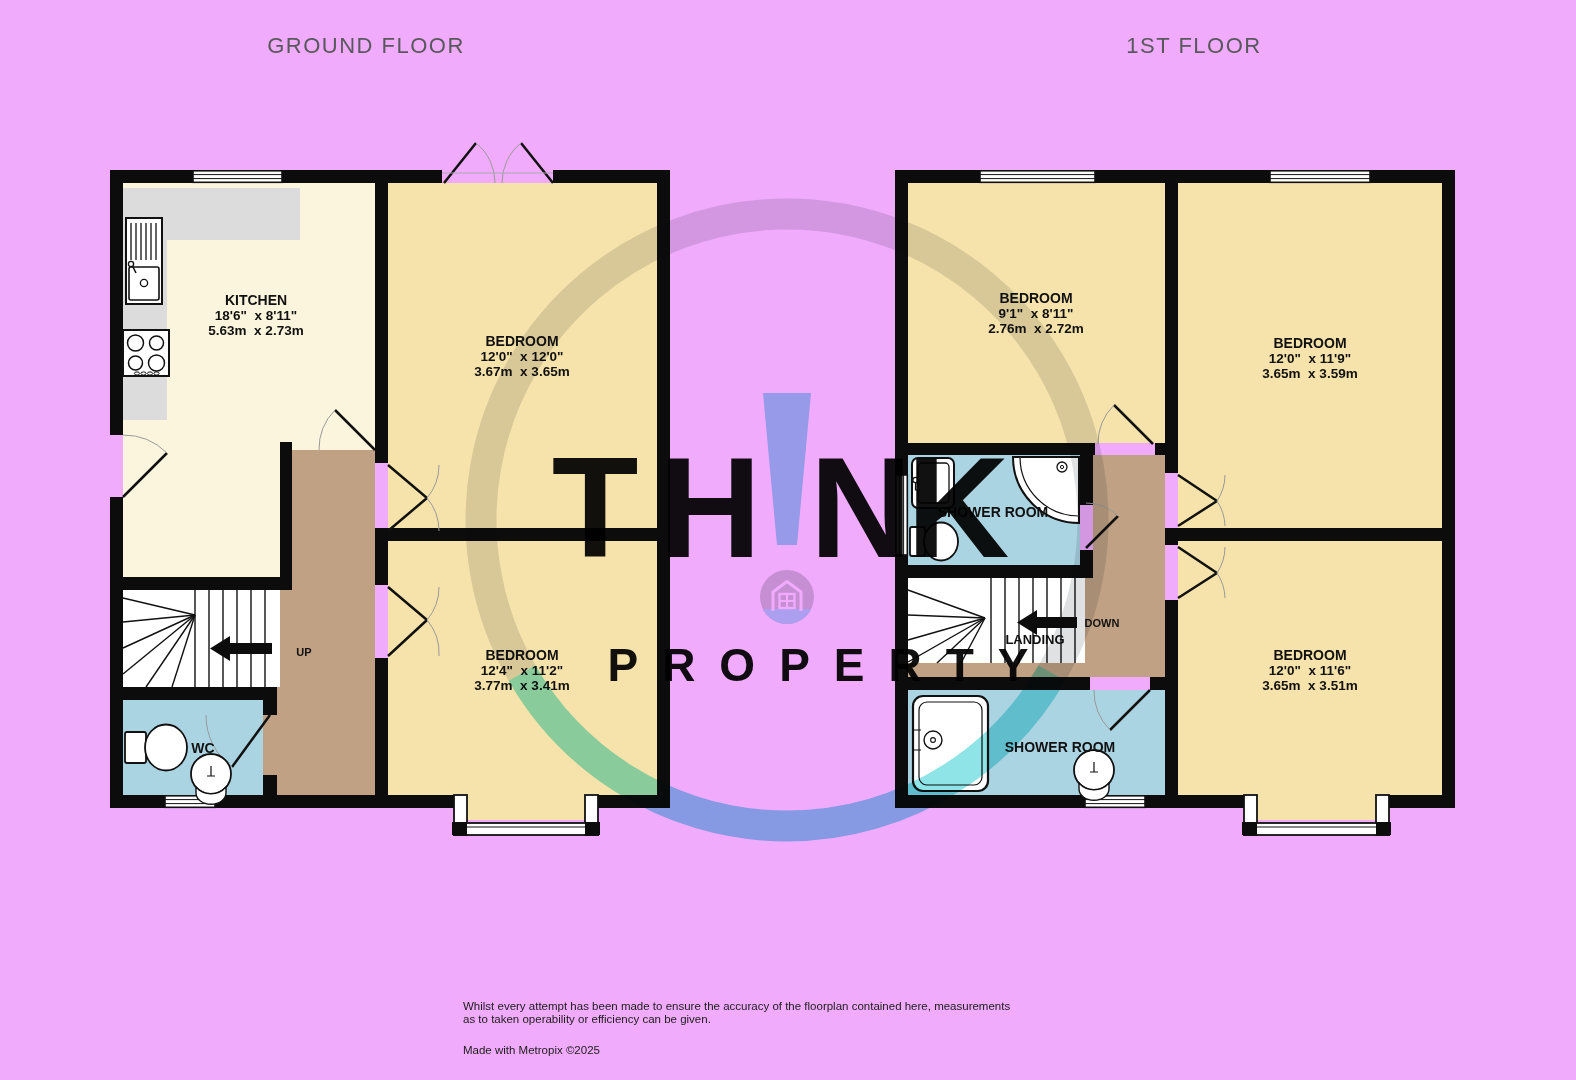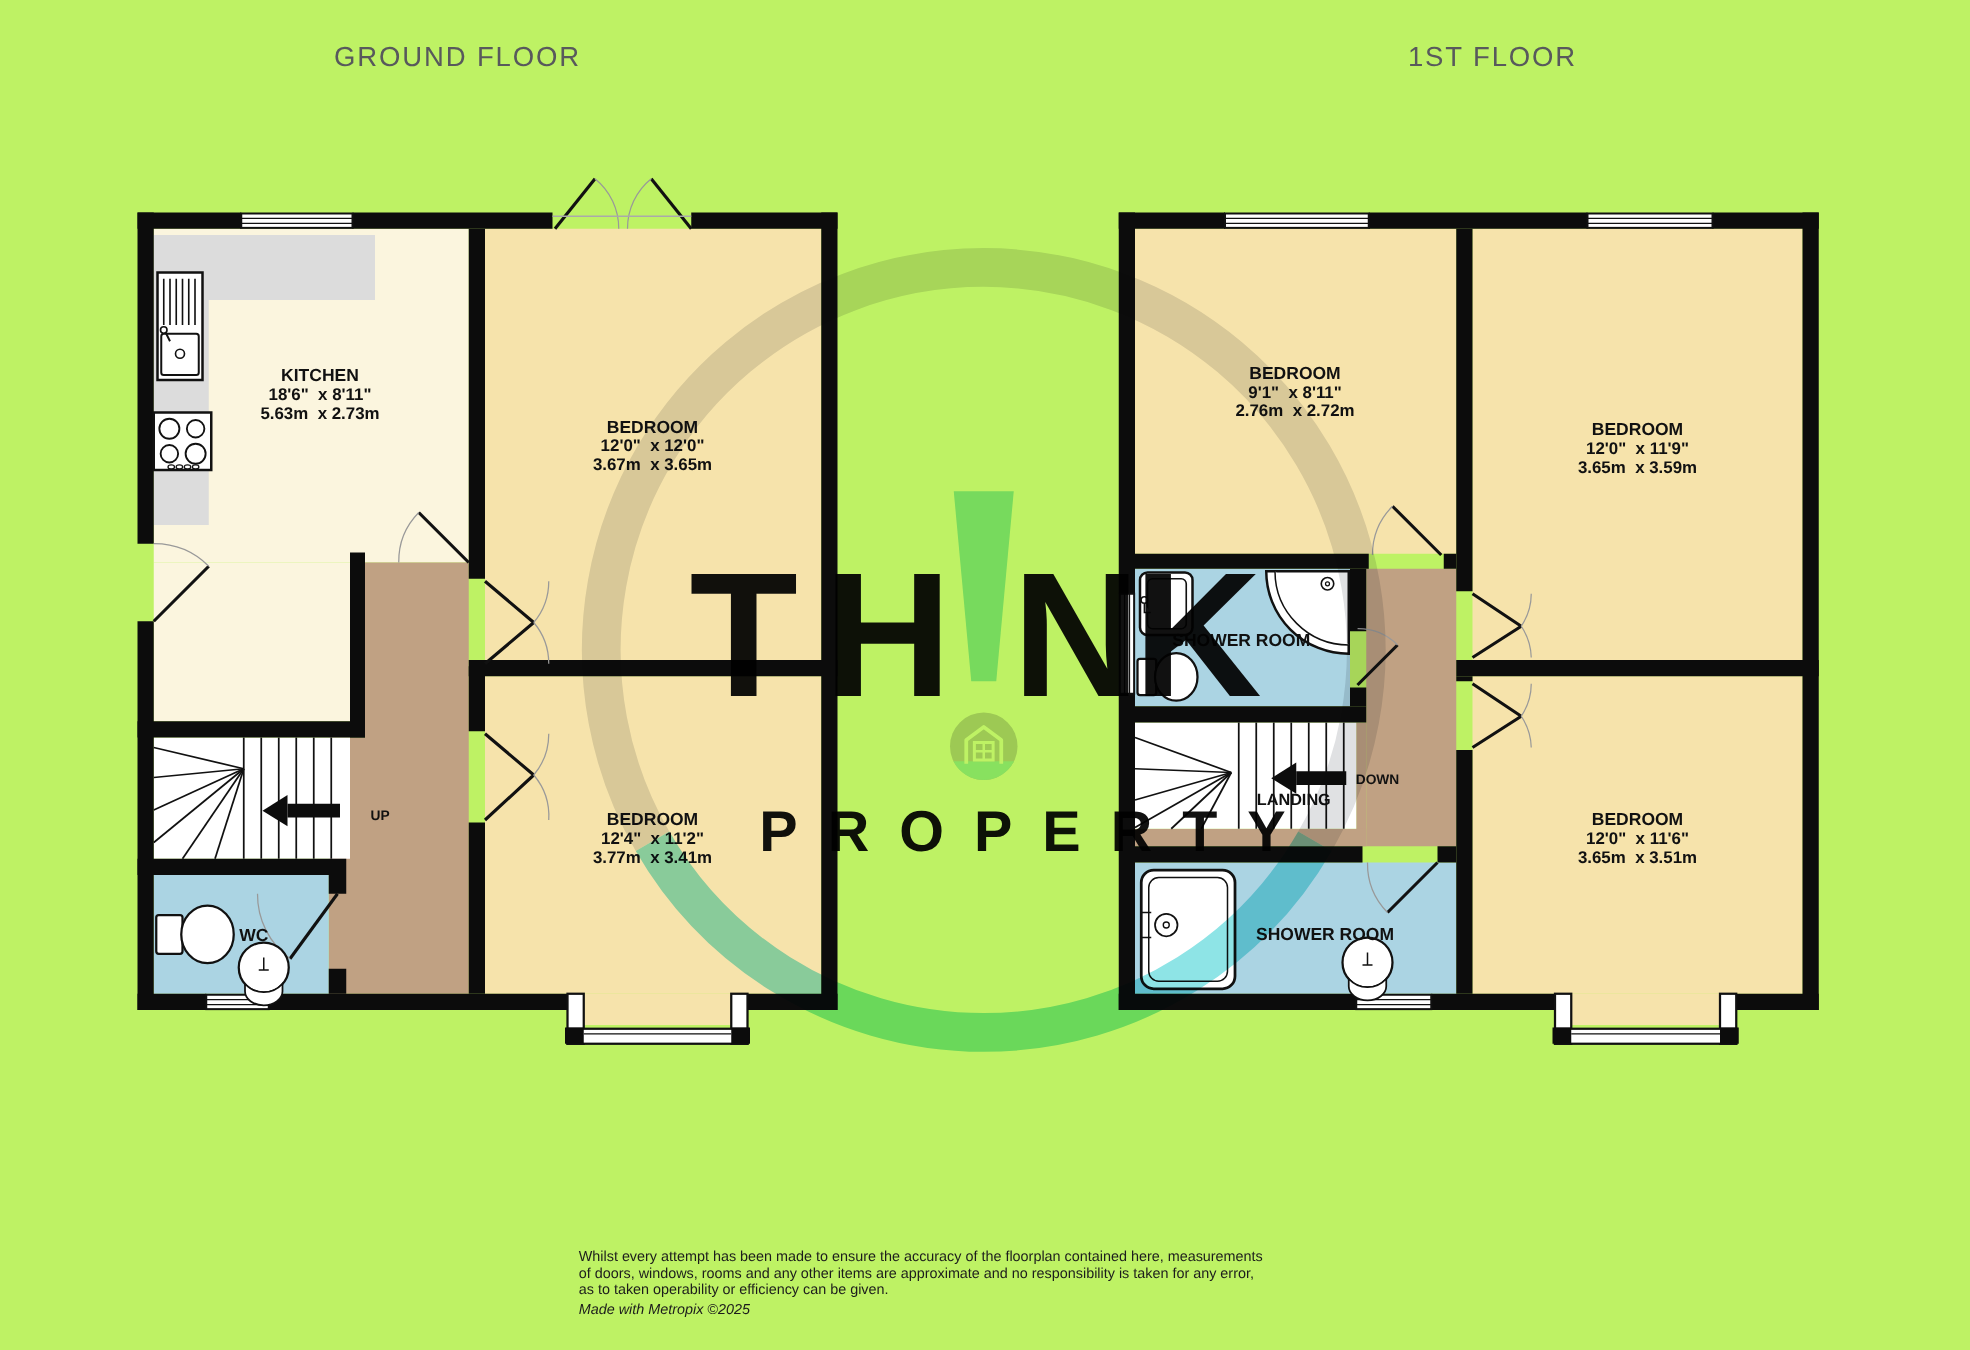--- a/index.html
+++ b/index.html
@@ -1,30 +1,30 @@
 <!DOCTYPE html>
 <html><head>
 <meta charset="utf-8">
 <style>
   html,body{margin:0;padding:0;background:#ffffff;}
-  #stage{position:relative;width:1576px;height:1080px;background:#bef264;overflow:hidden;
+  #stage{position:relative;width:1576px;height:1080px;background:#f0abfc;overflow:hidden;
          font-family:"Liberation Sans",sans-serif;}
   .floor-title{position:absolute;top:33px;transform:translateX(-50%);
                font-size:22px;color:#58595c;letter-spacing:1.5px;white-space:nowrap;}
   svg{position:absolute;overflow:visible;}
   svg text{font-family:"Liberation Sans",sans-serif;fill:#111111;font-weight:bold;
            text-anchor:middle;white-space:pre;}
   .room-name{font-size:14px;}
   .room-dim{font-size:13.5px;}
   .small-label{font-size:11px;}
   #watermark{position:absolute;left:0;top:0;width:1576px;height:1080px;
              mix-blend-mode:multiply;pointer-events:none;z-index:5;}
   #disclaimer{position:absolute;left:783px;top:1000px;transform:translateX(-50%);
               width:640px;text-align:left;font-size:11.5px;line-height:13.2px;color:#1c1c1c;}
-  #credit{margin-top:2px;font-style:italic;}
+  #credit{margin-top:18px;}
 </style>
 </head>
 <body>
 
 <div id="stage">
 
   <div class="floor-title" style="left:366px">GROUND FLOOR</div>
   <div class="floor-title" style="left:1194px">1ST FLOOR</div>
 
   <svg style="left:110px;top:125px" width="560" height="725" viewBox="0 -45 560 725">
@@ -370,18 +370,17 @@
         <rect x="779.5" y="594" width="15" height="14" fill="none" stroke="#ffffff" stroke-width="2.4"></rect>
         <line x1="787" y1="594" x2="787" y2="608" stroke="#ffffff" stroke-width="2"></line>
         <line x1="779.5" y1="601" x2="794.5" y2="601" stroke="#ffffff" stroke-width="2"></line>
       </g>
       <text x="830" y="681" font-family="Liberation Sans, sans-serif" font-size="46" fill="#c8c9cb" letter-spacing="24" text-anchor="middle">PROPERTY</text>
     </svg>
   </div>
 
   <div id="disclaimer">
     <div>Whilst every attempt has been made to ensure the accuracy of the floorplan contained here, measurements</div>
-    <div>of doors, windows, rooms and any other items are approximate and no responsibility is taken for any error,</div>
     <div>as to taken operability or efficiency can be given.</div>
     <div id="credit">Made with Metropix ©2025</div>
   </div>
 
 </div>
 
 </body></html>

